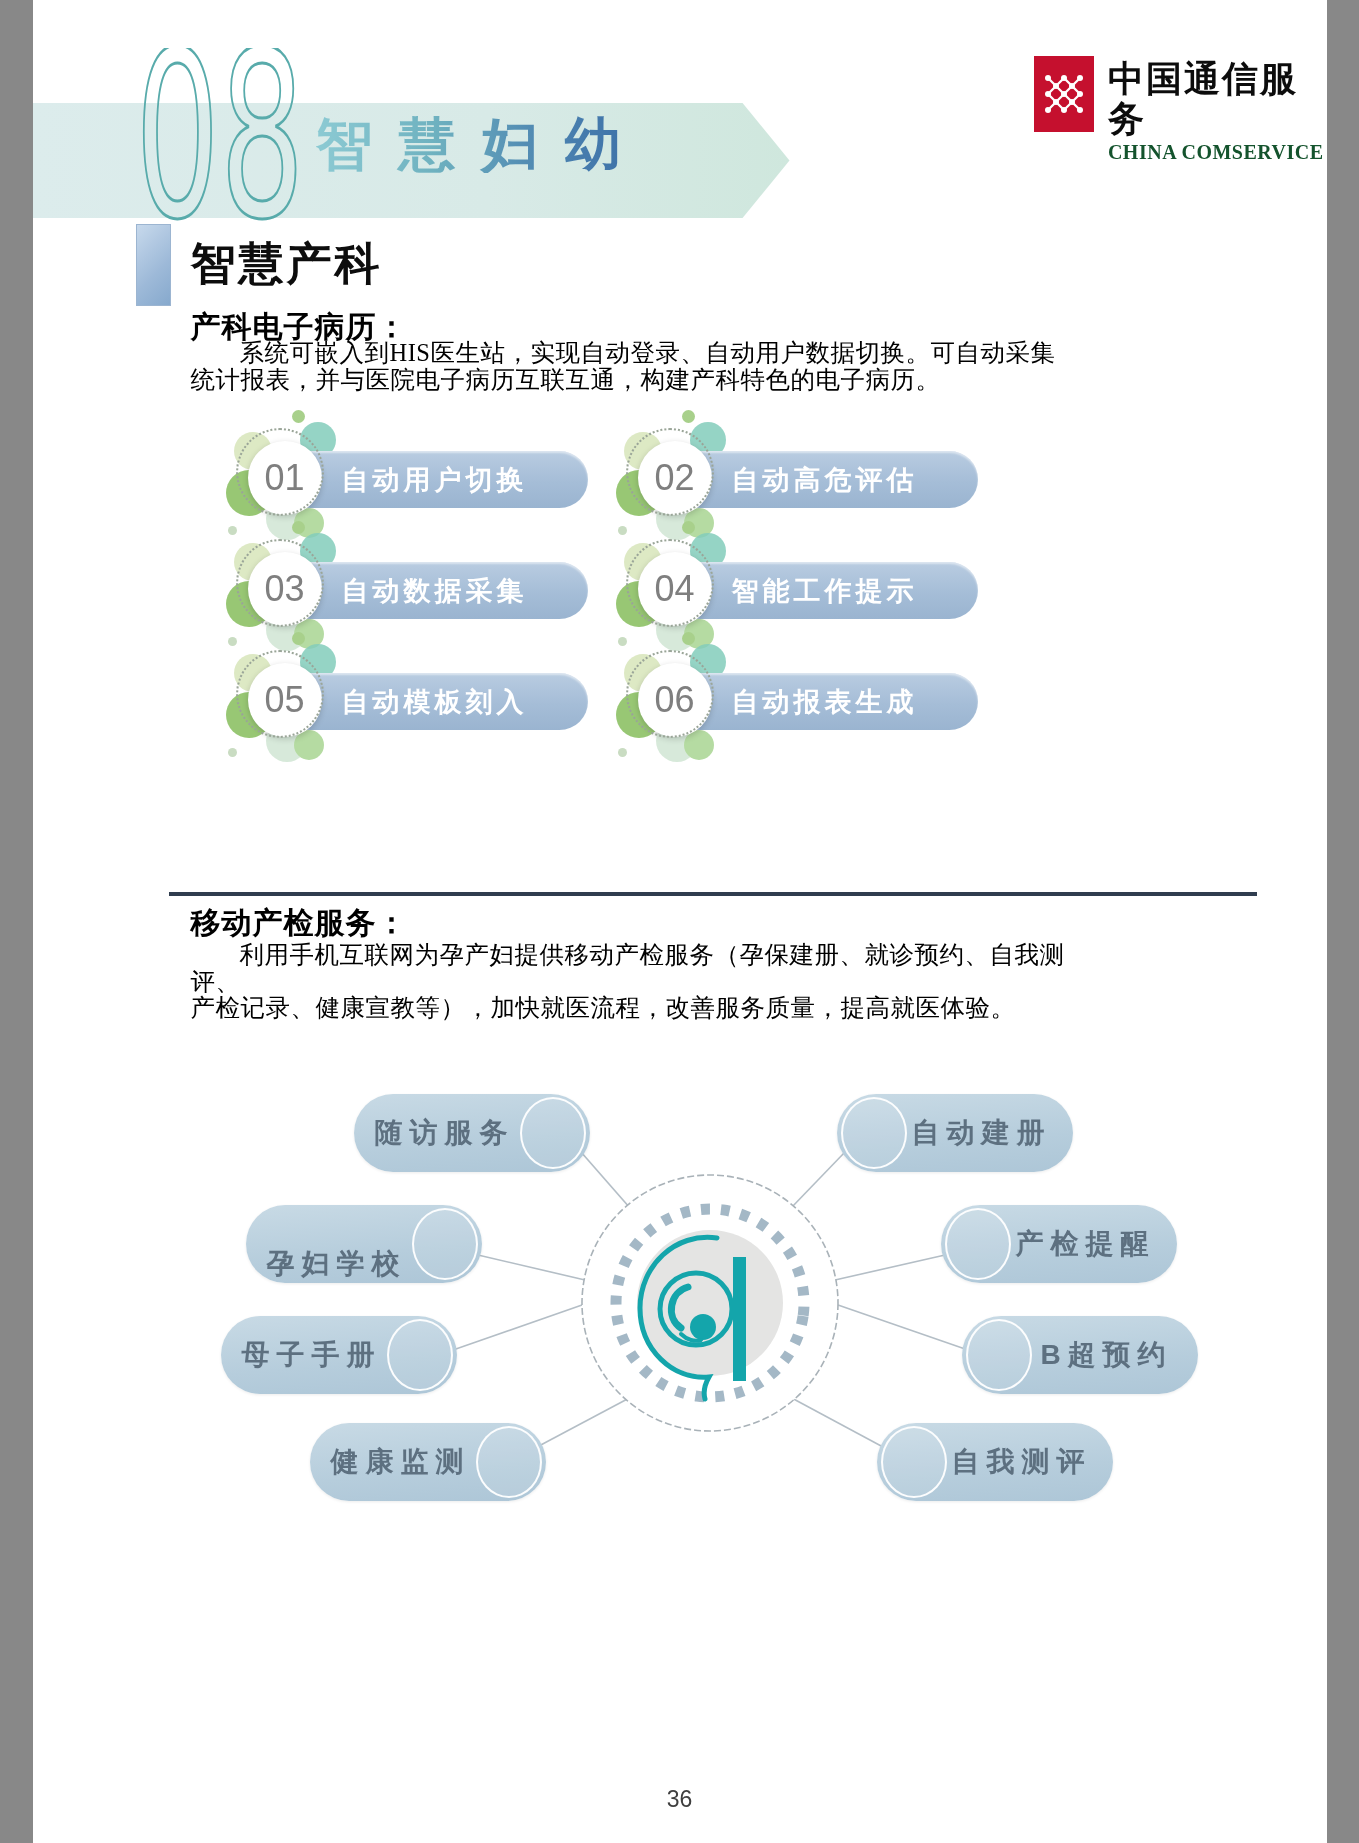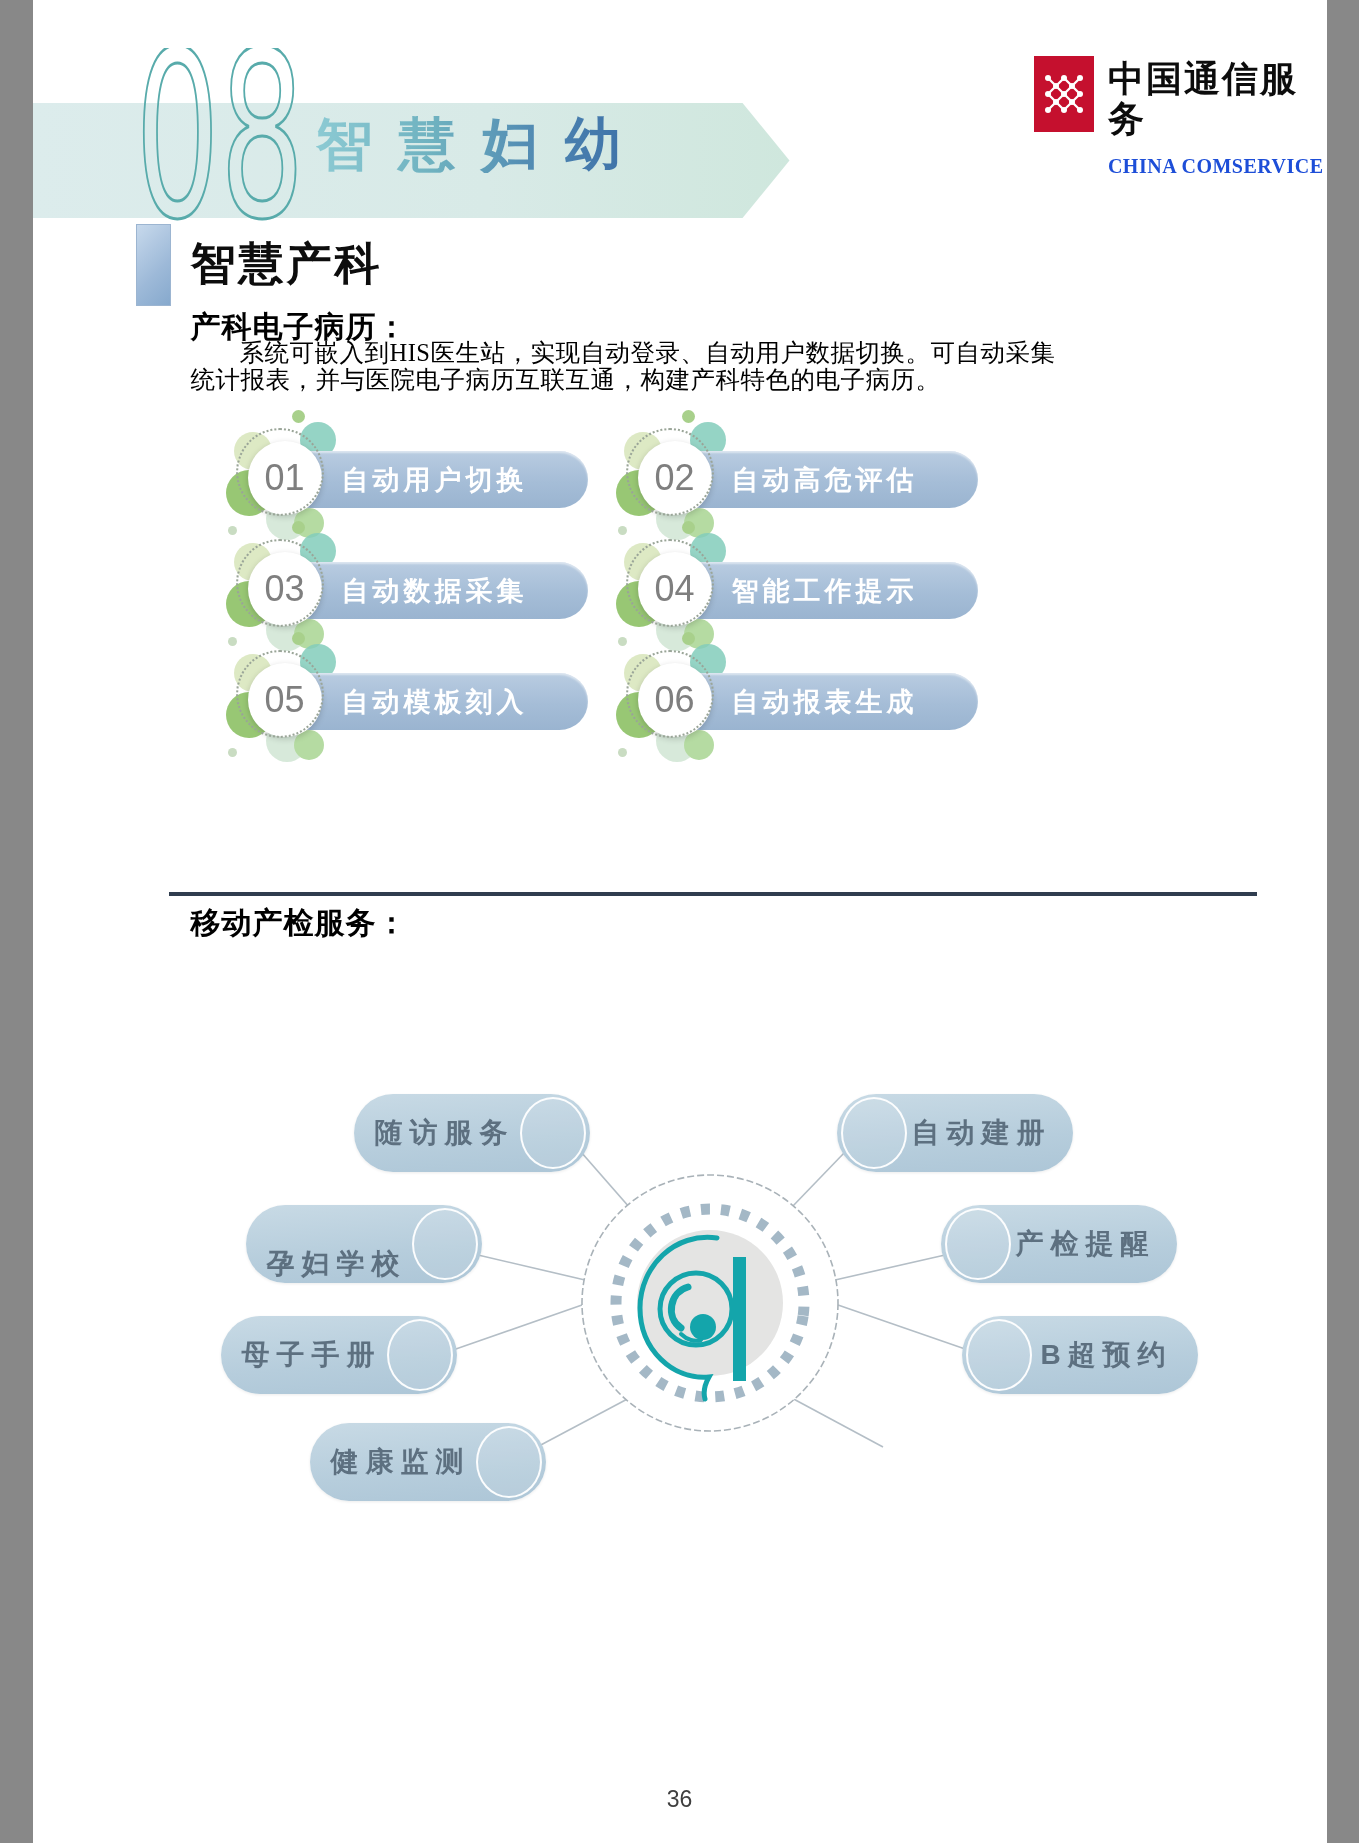--- a/index.html
+++ b/index.html
@@ -24,21 +24,21 @@
     .banner-title{
       background:linear-gradient(90deg,#8ccad3 0%,#6fb2c0 35%,#4b82b0 72%,#3b6ea6 100%);
       -webkit-background-clip:text;background-clip:text;color:transparent;
     }
   }
   
   .logo{position:absolute;left:1001px;top:56px;display:flex;align-items:flex-start;}
   .logo-square{width:63px;height:76px;background:#c5102e;display:flex;align-items:center;justify-content:center;}
   .logo-text{margin-left:14px;padding-top:4px;}
   .logo-cn{font-family:"Liberation Serif",serif;font-weight:bold;font-size:36px;color:#0c0c0c;letter-spacing:2px;line-height:1.1;}
-  .logo-en{font-family:"Liberation Serif",serif;font-weight:bold;font-size:20px;color:#1d4ed8;letter-spacing:0.5px;margin-top:16px;}
+  .logo-en{font-family:"Liberation Serif",serif;font-weight:bold;font-size:20px;color:#14532d;letter-spacing:0.5px;margin-top:2px;}
   
   .title-bar{
     position:absolute;left:103px;top:224px;width:33px;height:80px;
     background:linear-gradient(135deg,#c7d9ec 0%,#9db9d8 60%,#86a9cd 100%);
     border:1px solid #9cb5d1;
   }
   .sec-title{
     position:absolute;left:158px;top:234px;
     font-family:"Liberation Serif",serif;font-weight:600;
     font-size:45px;color:#0d0d0d;letter-spacing:3px;
@@ -254,20 +254,24 @@
     <div class="bar">
         <span>自动报表生成</span>
       </div>
     <div class="numc">06</div>
     <div class="ring"></div>
   </div>
 
   <div class="divider"></div>
 
   <div class="sub-heading h-mobile">移动产检服务：</div>
+  <div class="para p-mobile">
+    <div class="indent">利用手机互联网为孕产妇提供移动产检服务（孕保建册、就诊预约、自我测评、</div>
+    <div>产检记录、健康宣教等），加快就医流程，改善服务质量，提高就医体验。</div>
+  </div>
 
   <svg class="diagram-svg" viewBox="0 0 1359 1843">
     <g stroke="#b4bec6" stroke-width="1.6">
       <line x1="548" y1="1152" x2="597" y2="1208"></line>
       <line x1="812" y1="1152" x2="758" y2="1208"></line>
       <line x1="445" y1="1255" x2="552" y2="1280"></line>
       <line x1="912" y1="1255" x2="802" y2="1280"></line>
       <line x1="420" y1="1350" x2="549" y2="1305"></line>
       <line x1="935" y1="1350" x2="805" y2="1305"></line>
       <line x1="504" y1="1447" x2="600" y2="1396"></line>
@@ -307,16 +311,20 @@
       <div class="cap"></div>
     </div>
   <div class="spill capL s5">
       <span>B超预约</span>
       <div class="cap"></div>
     </div>
   <div class="spill capR s6">
       <span>健康监测</span>
       <div class="cap"></div>
     </div>
+  <div class="spill capL s7">
+      <span>自我测评</span>
+      <div class="cap"></div>
+    </div>
 
   <div class="pagenum">36</div>
 
 </div>
 
 </body></html>

